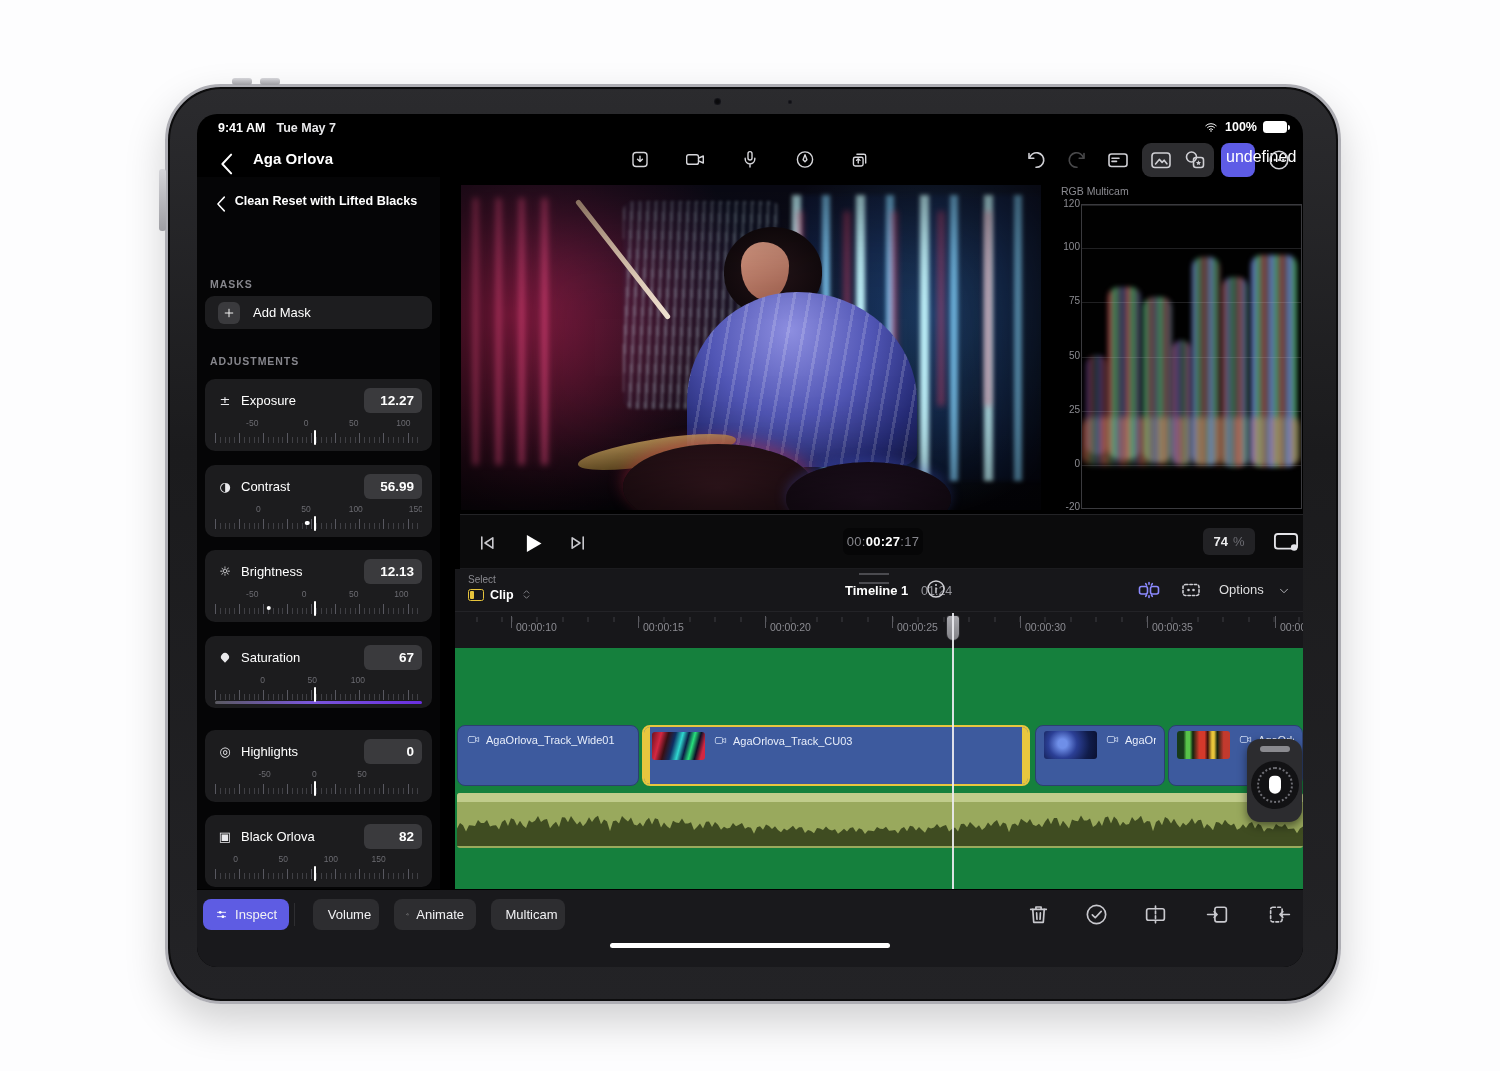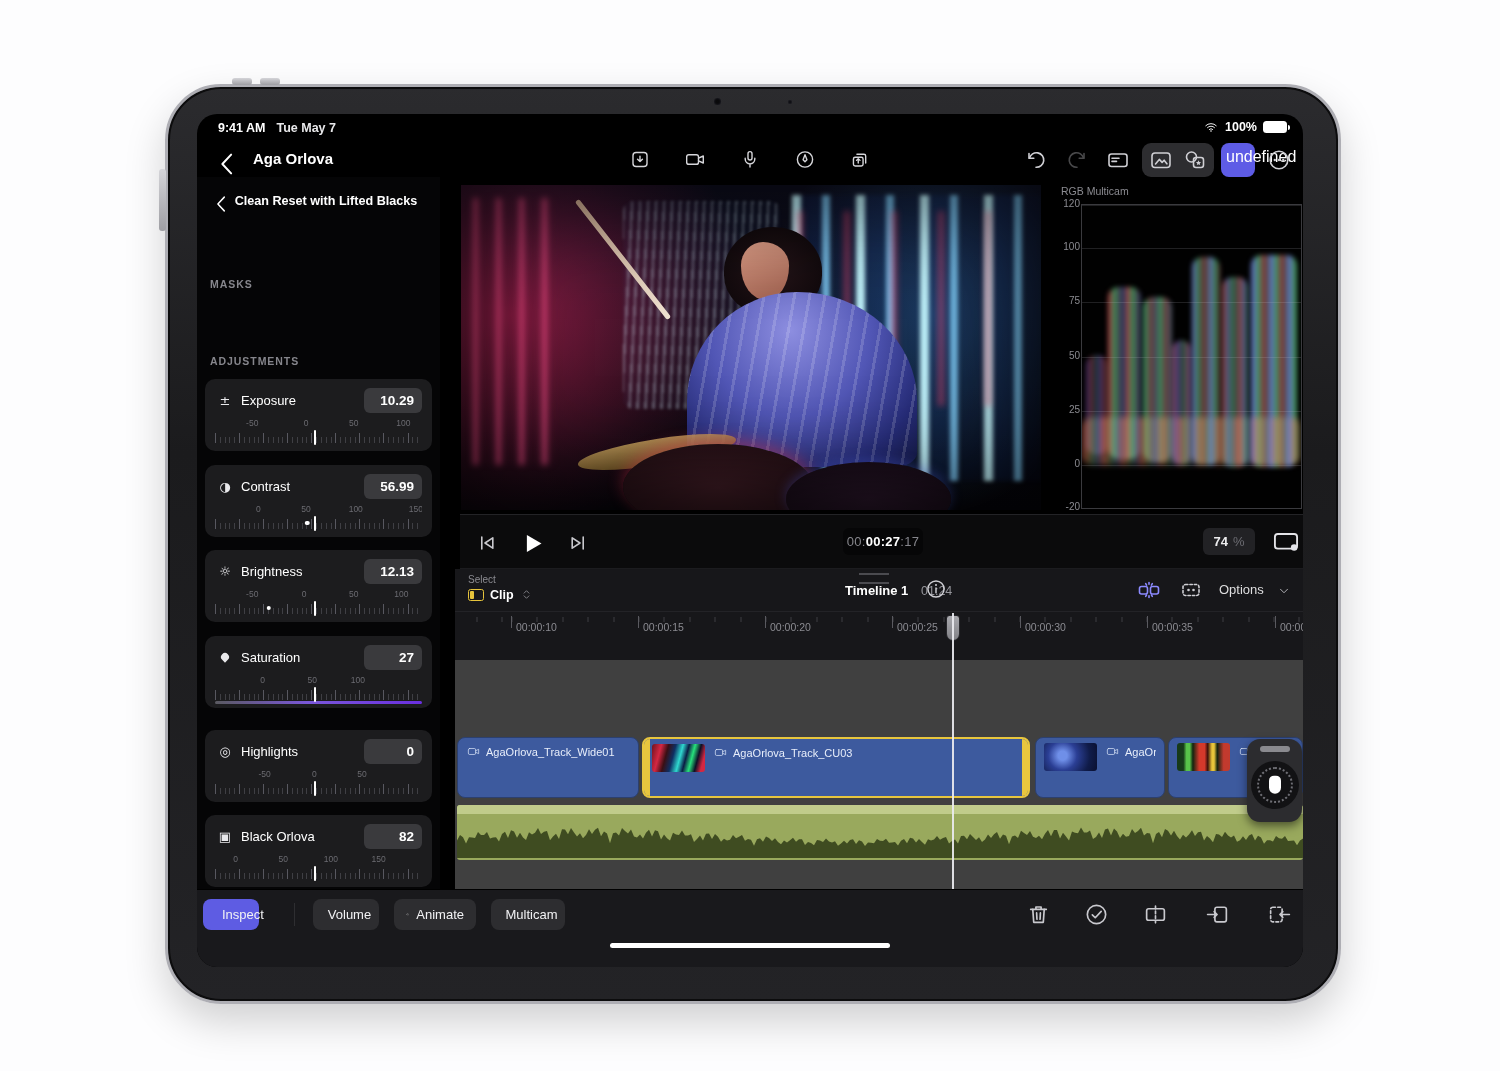--- a/index.html
+++ b/index.html
@@ -131,21 +131,21 @@
   .tl-conn{position:absolute;left:724px;top:9px;width:24px;height:24px;color:#cfcfd4;}
   .tl-options{position:absolute;left:764px;top:13px;color:#dededf;font-size:13px;font-weight:500;}
   .tl-chev{position:absolute;left:822px;top:15px;width:14px;height:14px;color:#b9b9be;}
   .ruler{position:absolute;left:0;top:42px;width:100%;height:33px;border-top:1px solid #232327;box-sizing:border-box;}
   .ruler-minor{position:absolute;left:0;top:5px;width:100%;height:5px;
       background-image:repeating-linear-gradient(90deg,#3c3c41 0 1px,transparent 1px 25.4px);background-position-x:56.5px;}
   .rl-line{position:absolute;top:4px;width:1px;height:12px;background:#5a5a60;}
   .rl-text{position:absolute;top:9px;color:#8b8b91;font-size:10.5px;white-space:nowrap;}
   .ph-handle{position:absolute;left:491px;top:3px;width:14px;height:26px;background:linear-gradient(#a9a9ae,#828287);
              border-radius:4px 4px 8px 8px;border:1px solid #27272b;box-sizing:border-box;}
-  .tracks{position:absolute;left:0;top:91px;width:100%;height:245px;background:#404040;}
+  .tracks{position:absolute;left:0;top:79px;width:100%;height:245px;background:#15803d;}
   .clip{position:absolute;top:77px;height:61px;background:#3d5a9e;border-radius:8px;border:1px solid #2c406f;box-sizing:border-box;overflow:hidden;}
   .clip.selected{border:2.5px solid #e8c63e;}
   .clip.selected::before,.clip.selected::after{content:"";position:absolute;top:0;bottom:0;width:6px;background:#e8c63e;}
   .clip.selected::before{left:0;} .clip.selected::after{right:0;}
   .clip-inner{position:absolute;left:0;top:0;right:0;display:flex;align-items:flex-start;padding:5px 8px;gap:5px;}
   .thumb{width:53px;height:28px;border-radius:3px;flex:0 0 auto;margin-right:3px;}
   .thumb.neon{background:linear-gradient(105deg,#70121f 0%,#d42742 16%,#3a0f14 28%,#0e2f63 40%,#2fd8cf 52%,#0b1c45 62%,#27e07c 72%,#0d1026 82%,#d42742 92%);}
   .thumb.blue{background:radial-gradient(circle at 35% 45%,#6f8fe8 0 12%,#2b3f95 38%,#101c4a 72%,#0a1030 100%);}
   .thumb.stage{background:linear-gradient(90deg,#173a1a 0 12%,#58c24a 18% 24%,#13240f 30%,#d4392b 42% 52%,#3c0f0a 58%,#e8c43a 66% 70%,#13240f 76%,#c23a2e 88%);}
   .clip-cam{width:15px;height:13px;color:rgba(225,234,252,.8);margin-top:2px;flex:0 0 auto;}
@@ -288,27 +288,35 @@
     <div class="panel">
       <div class="p-header">
         <span class="p-back">
             <svg viewBox="0 0 24 24" fill="none" stroke="currentColor" stroke-width="1.6" stroke-linecap="round" stroke-linejoin="round">
               <path d="M14.5 4.5 L7.5 12 L14.5 19.5"></path>
             </svg>
           </span>
         <span class="p-title">Clean Reset with Lifted Blacks</span>
       </div>
       <div class="sec-head masks-head">MASKS</div>
+      <div class="add-mask">
+        <span class="plus-box">
+            <svg viewBox="0 0 24 24" fill="none" stroke="currentColor" stroke-width="1.6" stroke-linecap="round" stroke-linejoin="round">
+              <path d="M12 5.5 v13 M5.5 12 h13"></path>
+            </svg>
+          </span>
+        <span>Add Mask</span>
+      </div>
       <div class="sec-head adjust-head">ADJUSTMENTS</div>
       <div id="adjust-list">
           <div class="adj-card" style="top: 202px;">
             <div class="adj-row">
               <span class="adj-ic"><span class="tglyph">±</span></span>
               <span class="adj-label">Exposure</span>
-              <span class="adj-value">10.29</span>
+              <span class="adj-value">12.27</span>
             </div>
             <div class="slider-ruler">
               <span class="sr-label" style="left: 18%;">-50</span>
               <span class="sr-label" style="left: 44%;">0</span>
               <span class="sr-label" style="left: 67%;">50</span>
               <span class="sr-label" style="left: 91%;">100</span>
               <span class="sr-tick tall" style="left: 0%; height: 10px;"></span>
               <span class="sr-tick" style="left: 2.32558%; height: 6px;"></span>
               <span class="sr-tick" style="left: 4.65116%; height: 6px;"></span>
               <span class="sr-tick" style="left: 6.97674%; height: 6px;"></span>
@@ -467,21 +475,21 @@
               <span class="sr-tick" style="left: 95.3488%; height: 6px;"></span>
               <span class="sr-tick" style="left: 97.6744%; height: 6px;"></span>
               <span class="sr-dot" style="left: 26%;"></span>
               <span class="sr-ind" style="left: 48.5%;"></span>
             </div>
           </div>
           <div class="adj-card" style="top: 459px;">
             <div class="adj-row">
               <span class="adj-ic"><span class="droplet"></span></span>
               <span class="adj-label">Saturation</span>
-              <span class="adj-value">27</span>
+              <span class="adj-value">67</span>
             </div>
             <div class="slider-ruler">
               <span class="sr-label" style="left: 23%;">0</span>
               <span class="sr-label" style="left: 47%;">50</span>
               <span class="sr-label" style="left: 69%;">100</span>
               <span class="sr-tick tall" style="left: 0%; height: 10px;"></span>
               <span class="sr-tick" style="left: 2.32558%; height: 6px;"></span>
               <span class="sr-tick" style="left: 4.65116%; height: 6px;"></span>
               <span class="sr-tick" style="left: 6.97674%; height: 6px;"></span>
               <span class="sr-tick" style="left: 9.30233%; height: 6px;"></span>
@@ -852,21 +860,21 @@
         <div class="jog-bar"></div>
         <div class="jog-dial">
           <div class="jog-ticks"></div>
           <div class="jog-pill"></div>
         </div>
       </div>
     </div>
 
     <div class="bottom-bar">
       <div id="bt-buttons">
-          <div class="bt-btn active" style="left: 6px; width: 56px; justify-content: space-between;">
+          <div class="bt-btn active" style="left: 6px; width: 86px; justify-content: space-between;">
             <span class="bt-ic">
               <svg viewBox="0 0 24 24" fill="none" stroke="currentColor" stroke-width="1.6" stroke-linecap="round" stroke-linejoin="round">
                 <path d="M4.5 8 h15 M4.5 16 h15"></path>
                 <circle cx="9.5" cy="8" r="2.5" fill="currentColor" stroke="none"></circle>
                 <circle cx="14.5" cy="16" r="2.5" fill="currentColor" stroke="none"></circle>
               </svg>
             </span>
             <span>Inspect</span>
           </div>
           <div class="bt-btn" style="left: 116px; width: 66px;">

